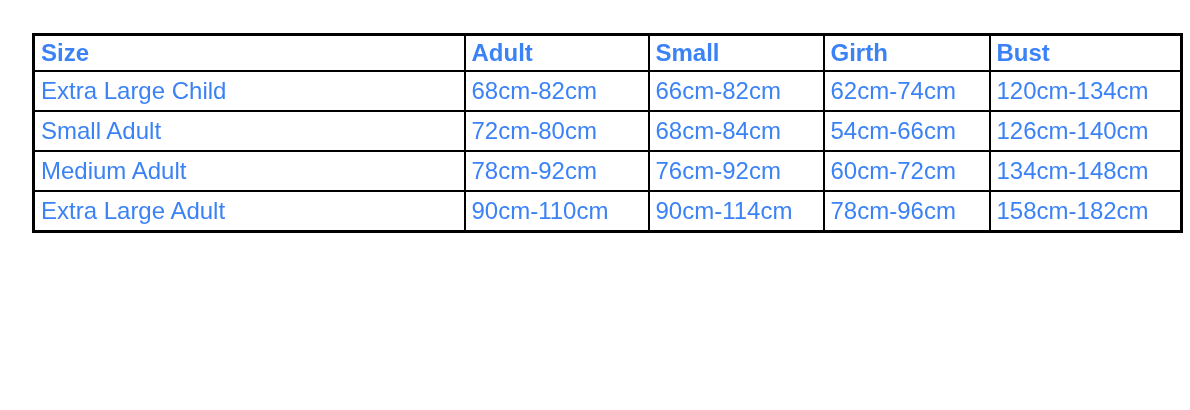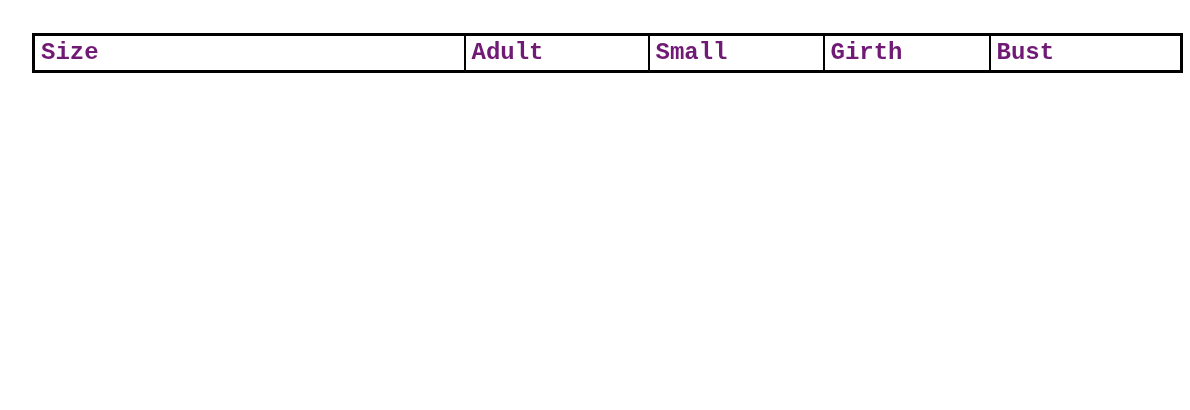--- a/index.html
+++ b/index.html
@@ -5,22 +5,22 @@
   html, body {
     margin: 0;
     padding: 0;
     background: #ffffff;
   }
   .sheet {
     position: relative;
     width: 1190px;
     height: 410px;
     background: #ffffff;
-    font-family: Liberation Mono, monospace;
-    color: #701a75;
+    font-family: Liberation Sans, sans-serif;
+    color: #3b82f6;
     overflow: hidden;
   }
   table.size-chart {
     position: absolute;
     left: 32px;
     top: 33px;
     width: 1148px;
     border-collapse: collapse;
     table-layout: fixed;
     border: 3px solid #000000;
@@ -66,15 +66,43 @@
     <thead>
       <tr>
         <th>Size</th>
         <th>Adult</th>
         <th>Small</th>
         <th>Girth</th>
         <th>Bust</th>
       </tr>
     </thead>
     <tbody>
+      <tr>
+        <td>Extra Large Child</td>
+        <td>68cm-82cm</td>
+        <td>66cm-82cm</td>
+        <td>62cm-74cm</td>
+        <td>120cm-134cm</td>
+      </tr>
+      <tr>
+        <td>Small Adult</td>
+        <td>72cm-80cm</td>
+        <td>68cm-84cm</td>
+        <td>54cm-66cm</td>
+        <td>126cm-140cm</td>
+      </tr>
+      <tr>
+        <td>Medium Adult</td>
+        <td>78cm-92cm</td>
+        <td>76cm-92cm</td>
+        <td>60cm-72cm</td>
+        <td>134cm-148cm</td>
+      </tr>
+      <tr>
+        <td>Extra Large Adult</td>
+        <td>90cm-110cm</td>
+        <td>90cm-114cm</td>
+        <td>78cm-96cm</td>
+        <td>158cm-182cm</td>
+      </tr>
     </tbody>
   </table>
 </div>
 
 </body></html>

